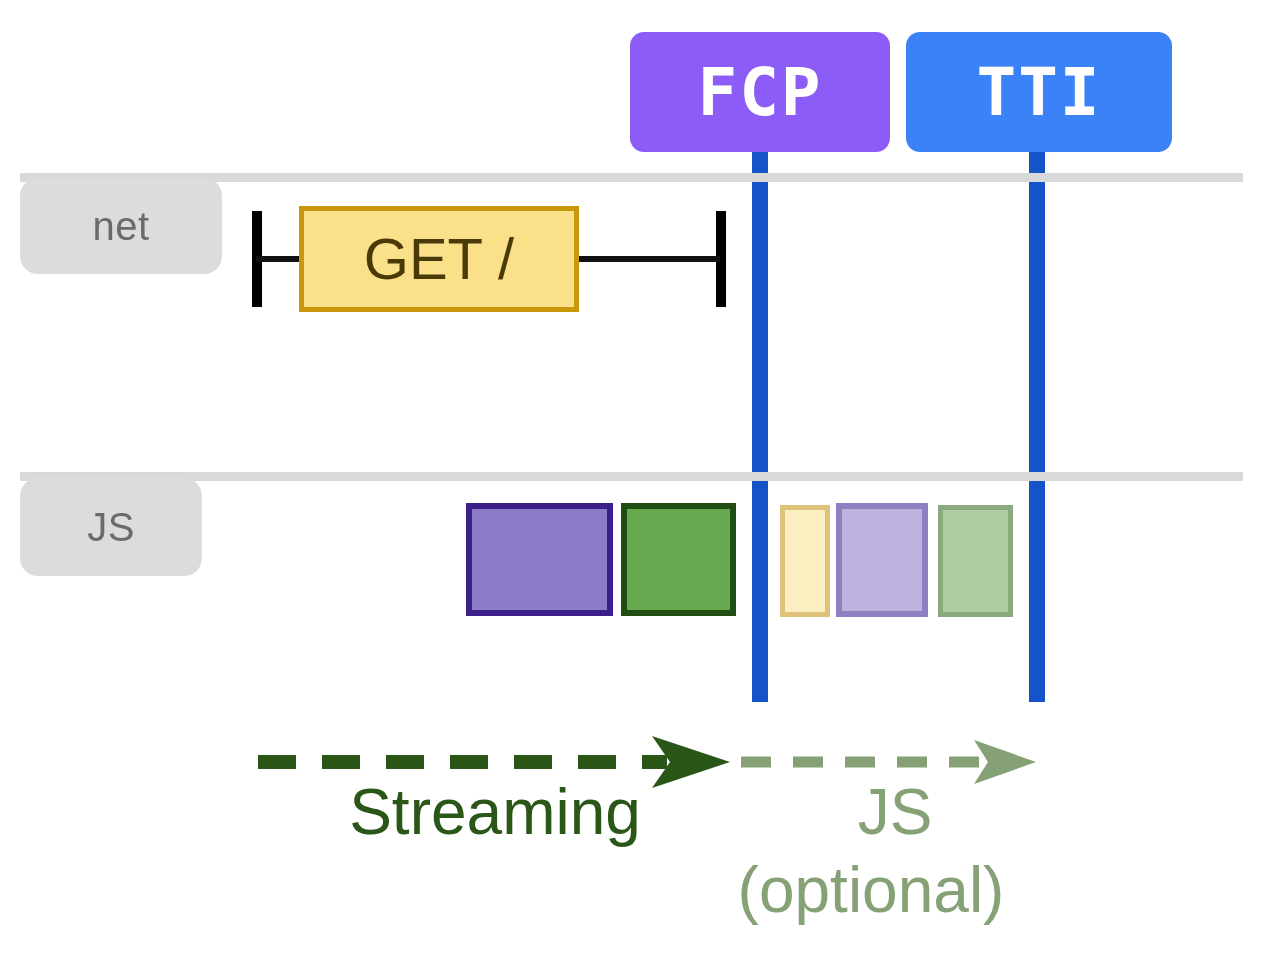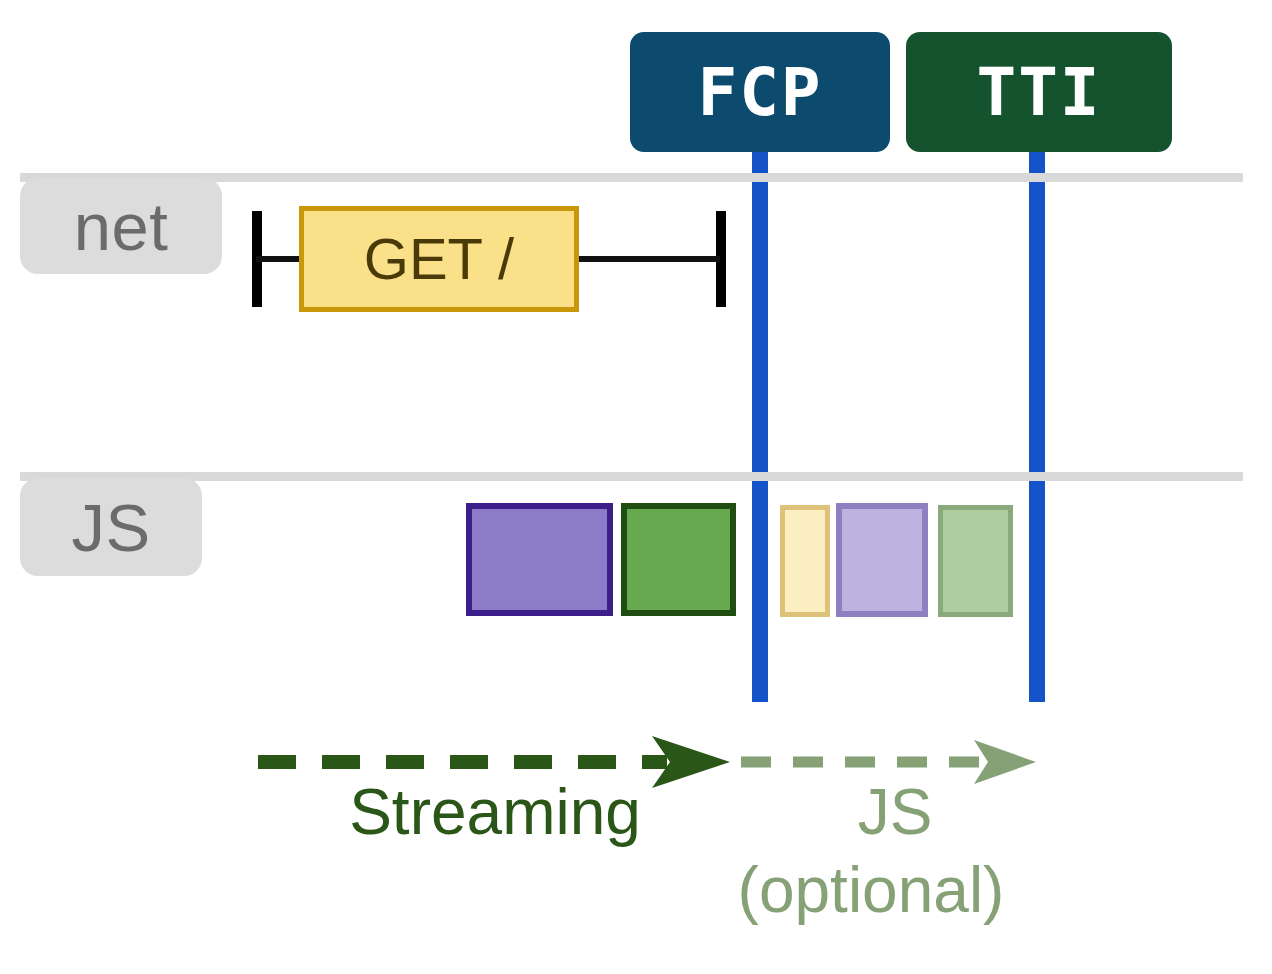--- a/index.html
+++ b/index.html
@@ -32,21 +32,21 @@
   
   .lane-pill {
     position: absolute;
     left: 20px;
     background: #dcdcdc;
     border-radius: 18px;
     display: flex;
     align-items: center;
     justify-content: center;
     color: #6b6b6b;
-    font-size: 67px;
+    font-size: 40px;
     line-height: 1;
     letter-spacing: 0.5px;
   }
   #pill-net { top: 178px; width: 202px; height: 96px; }
   #pill-js  { top: 478px; width: 182px; height: 98px; }
 
   
   #net-request { position: absolute; left: 0; top: 0; }
   .whisker {
     position: absolute;
@@ -121,26 +121,26 @@
   }
   #phase-streaming .phase-label { color: #2a5617; }
   #phase-js .phase-label { color: #85a175; }
 </style>
 </head>
 <body style="background: rgb(255, 255, 255);">
 
 <div id="stage">
 
   <div class="milestone">
-    <div class="milestone-badge" id="badge-fcp" style="left: 630px; width: 260px; background: #0c4a6e;">FCP</div>
+    <div class="milestone-badge" id="badge-fcp" style="left: 630px; width: 260px; background: #8b5cf6;">FCP</div>
     <div class="milestone-line" style="left: 752px; top: 120px; height: 550px; background: rgb(21, 84, 200);"></div>
   </div>
 
   <div class="milestone">
-    <div class="milestone-badge" id="badge-tti" style="left: 906px; width: 266px; background: #14532d;">TTI</div>
+    <div class="milestone-badge" id="badge-tti" style="left: 906px; width: 266px; background: #3b82f6;">TTI</div>
     <div class="milestone-line" style="left: 1029px; top: 120px; height: 550px; background: rgb(21, 84, 200);"></div>
   </div>
 
   <div class="lane-rule" id="rule-net" style="background: rgb(217, 217, 217);"></div>
   <div class="lane-pill" id="pill-net" style="background: rgb(220, 220, 220); color: rgb(107, 107, 107);">net</div>
 
   <div id="net-request">
     <div class="whisker" id="whisker-left"></div>
     <div class="whisker" id="whisker-right"></div>
     <div class="whisker-line" id="whisker-line-left"></div>

